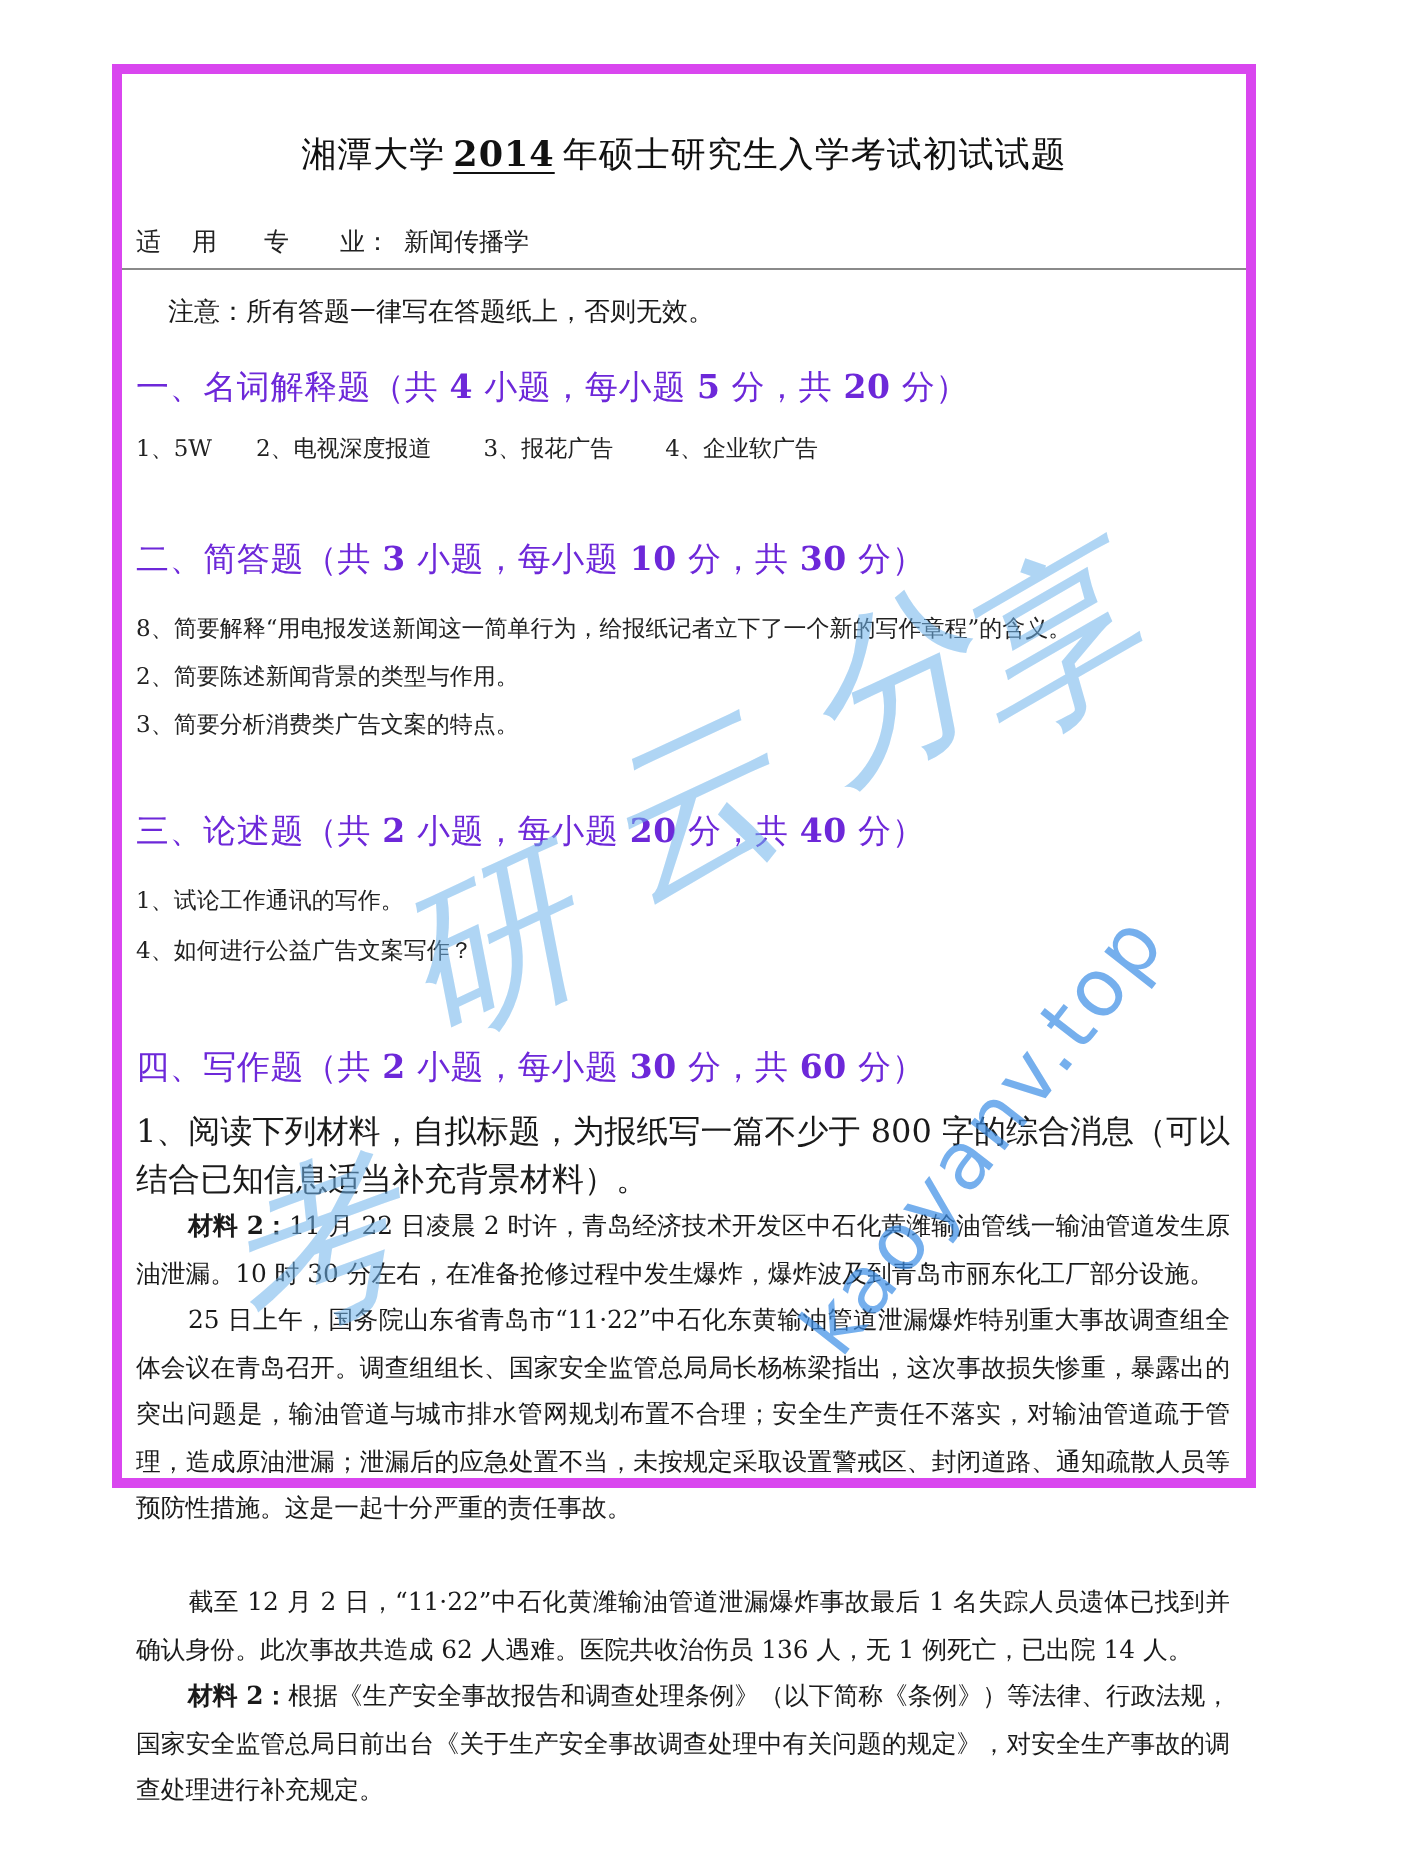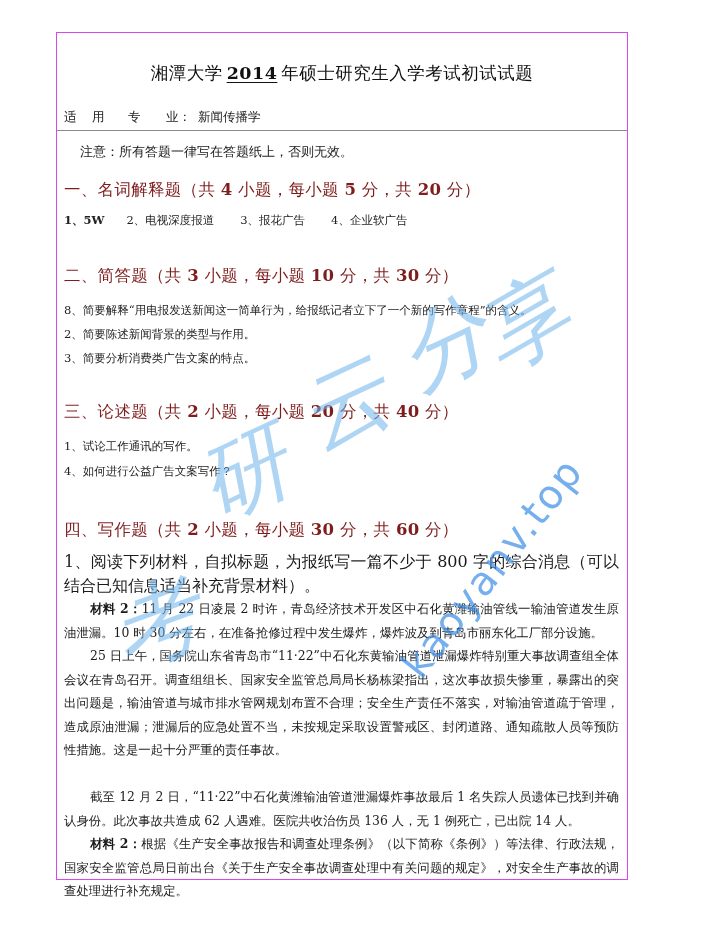--- a/index.html
+++ b/index.html
@@ -1,31 +1,31 @@
 <!DOCTYPE html>
 <html><head>
 <meta charset="utf-8">
 <style>
   html, body { margin: 0; padding: 0; background: #ffffff; }
   body { width: 704px; height: 925px; position: relative; overflow: hidden;
          font-family: "DejaVu Serif", "Liberation Serif", serif; color: #1a1a1a; }
-  .frame { position: absolute; left: 56px; top: 32px; width: 572px; height: 848px;
-           border: 1px solid #d946ef; box-sizing: border-box; }
+  .frame { position: absolute; left: 56px; top: 32px; width: 572px; height: 712px;
+           border: 5px solid #d946ef; box-sizing: border-box; }
   .header { position: absolute; left: 0; top: 0; right: 0; height: 97px;
             border-bottom: 1px solid #8a8a8a; }
   .title { position: absolute; left: 0; right: 0; top: 28px; text-align: center;
            font-size: 17.5px; letter-spacing: 0.5px; color: #111; }
   .title .year { font-weight: bold; text-decoration: underline; text-underline-offset: 3px; padding: 0 4px; }
   .meta { position: absolute; left: 7px; font-size: 12.5px; color: #222; }
   .meta.l1 { top: 58px; } .meta.l2 { top: 76px; }
   .meta .code { font-weight: bold; margin-left: 8px; }
   .meta .sp { display: inline-block; width: 28px; text-align: left; }
   .body { position: absolute; left: 7px; right: 8px; top: 104px; }
   .note { position: absolute; top: 6px; left: 16px; font-size: 13px; }
-  .sec-title { position: absolute; left: 0; font-size: 16.5px; color: #7f1d1d; letter-spacing: 0.3px; }
+  .sec-title { position: absolute; left: 0; font-size: 16.5px; color: #6d28d9; letter-spacing: 0.3px; }
   .sec-title b { font-weight: bold; }
   .item { position: absolute; left: 0; font-size: 11.5px; color: #222; }
   .items-inline span { margin-right: 22px; }
   .para { position: absolute; left: 0; right: 0; font-size: 12.4px; line-height: 23.5px;
           color: #1a1a1a; text-align: justify; }
   .para .indent { display: inline-block; width: 26px; }
   .para b { font-weight: bold; }
   .wm { position: absolute; color: #6fb4ec; opacity: 0.55; pointer-events: none;
         font-family: "DejaVu Serif", serif; }
   .wm-cjk { font-size: 88px; font-style: italic; line-height: 1; }
@@ -45,21 +45,21 @@
     </div>
   </div>
 
   <div class="body">
     <div class="note">注意：所有答题一律写在答题纸上，否则无效。</div>
 
     <div class="sec-title" style="top:42px">
       <span>一、名词解释题（共</span> <b>4</b> <span>小题，每小题</span> <b>5</b> <span>分，共</span> <b>20</b> <span>分）</span>
     </div>
     <div class="item items-inline" style="top:76px">
-      <span style="font-weight:bold">1、5W</span><span style="margin-right:26px">2、电视深度报道</span><span style="margin-right:26px">3、报花广告</span><span>4、企业软广告</span>
+      <span style="font-weight:normal">1、5W</span><span style="margin-right:26px">2、电视深度报道</span><span style="margin-right:26px">3、报花广告</span><span>4、企业软广告</span>
     </div>
 
     <div class="sec-title" style="top:128px">
       <span>二、简答题（共</span> <b>3</b> <span>小题，每小题</span> <b>10</b> <span>分，共</span> <b>30</b> <span>分）</span>
     </div>
     <div class="item" style="top:166px">8、简要解释“用电报发送新闻这一简单行为，给报纸记者立下了一个新的写作章程”的含义。</div>
     <div class="item" style="top:190px">2、简要陈述新闻背景的类型与作用。</div>
     <div class="item" style="top:214px">3、简要分析消费类广告文案的特点。</div>
 
     <div class="sec-title" style="top:264px">

